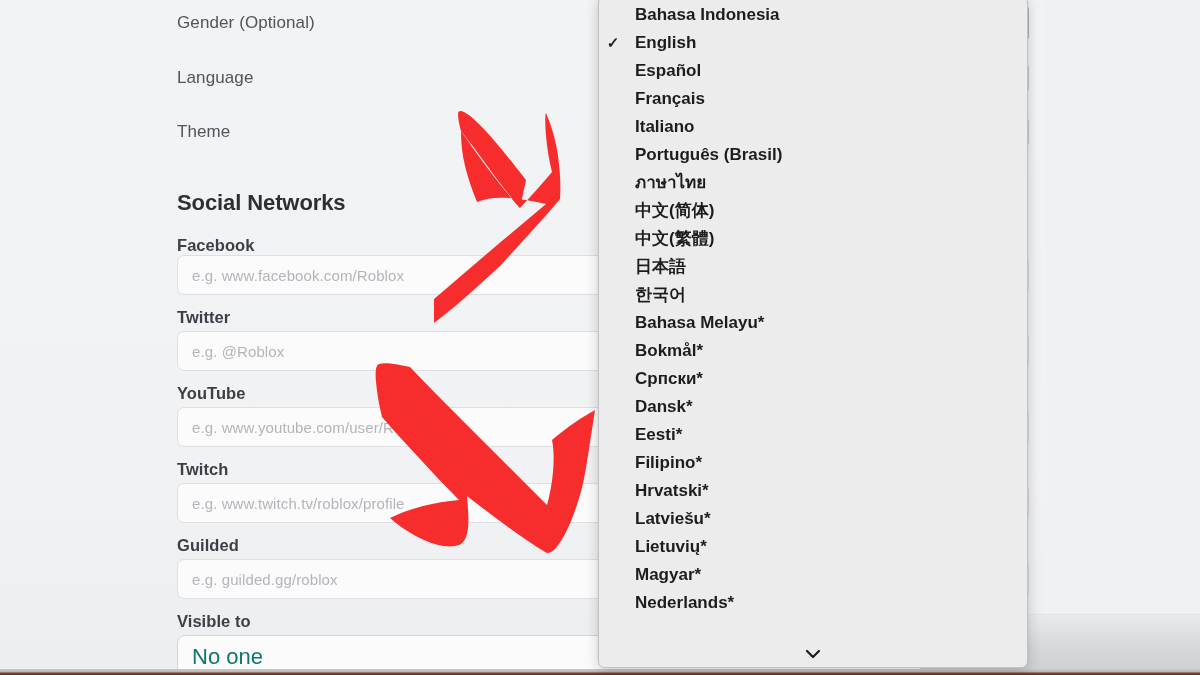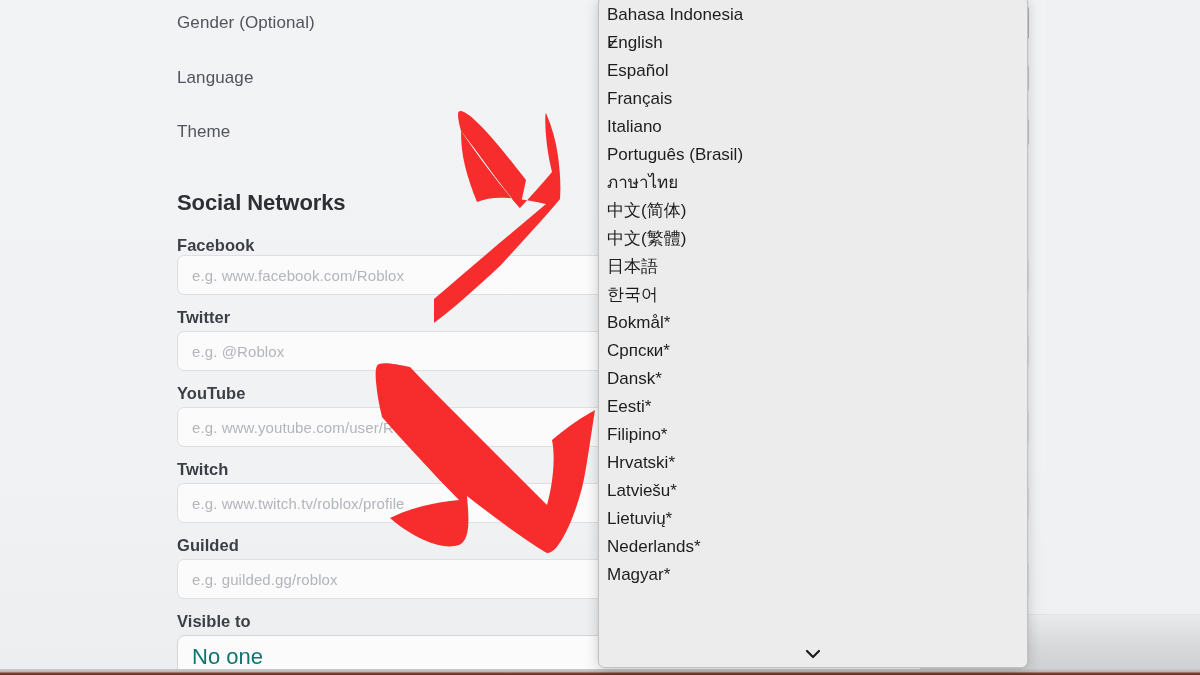--- a/index.html
+++ b/index.html
@@ -168,24 +168,25 @@
   .dropdown-list {
     position: absolute;
     left: 0;
     top: 4px;
     width: 100%;
   }
   .dd-item {
     position: relative;
     height: 28px;
     line-height: 28px;
-    padding-left: 8px;
+    padding-left: 36px;
     font-size: 17px;
     color: #1d1d1f;
     white-space: nowrap;
+    font-weight: bold;
   }
   .dd-item .tick {
     position: absolute;
     left: 7px;
     top: 0;
     width: 14px;
     text-align: center;
     font-size: 15px;
     color: #1d1d1f;
   }
@@ -278,30 +279,31 @@
         <div class="dd-item"><span class="tick">✓</span><span>English</span></div>
         <div class="dd-item"><span class="tick"></span><span>Español</span></div>
         <div class="dd-item"><span class="tick"></span><span>Français</span></div>
         <div class="dd-item"><span class="tick"></span><span>Italiano</span></div>
         <div class="dd-item"><span class="tick"></span><span>Português (Brasil)</span></div>
         <div class="dd-item"><span class="tick"></span><span>ภาษาไทย</span></div>
         <div class="dd-item"><span class="tick"></span><span>中文(简体)</span></div>
         <div class="dd-item"><span class="tick"></span><span>中文(繁體)</span></div>
         <div class="dd-item"><span class="tick"></span><span>日本語</span></div>
         <div class="dd-item"><span class="tick"></span><span>한국어</span></div>
+        <div class="dd-item"><span class="tick"></span><span>Bahasa Melayu*</span></div>
         <div class="dd-item"><span class="tick"></span><span>Bokmål*</span></div>
         <div class="dd-item"><span class="tick"></span><span>Српски*</span></div>
         <div class="dd-item"><span class="tick"></span><span>Dansk*</span></div>
         <div class="dd-item"><span class="tick"></span><span>Eesti*</span></div>
         <div class="dd-item"><span class="tick"></span><span>Filipino*</span></div>
         <div class="dd-item"><span class="tick"></span><span>Hrvatski*</span></div>
         <div class="dd-item"><span class="tick"></span><span>Latviešu*</span></div>
         <div class="dd-item"><span class="tick"></span><span>Lietuvių*</span></div>
+        <div class="dd-item"><span class="tick"></span><span>Magyar*</span></div>
         <div class="dd-item"><span class="tick"></span><span>Nederlands*</span></div>
-        <div class="dd-item"><span class="tick"></span><span>Magyar*</span></div>
       </div>
     <div class="dd-scroll-arrow">
       <svg width="16" height="10" viewBox="0 0 16 10">
         <path d="M2 2 L8 8 L14 2" fill="none" stroke="#1d1d1f" stroke-width="2.2" stroke-linecap="round" stroke-linejoin="round"></path>
       </svg>
     </div>
   </div>
 
   <svg class="annot" viewBox="0 0 1200 675">
 

